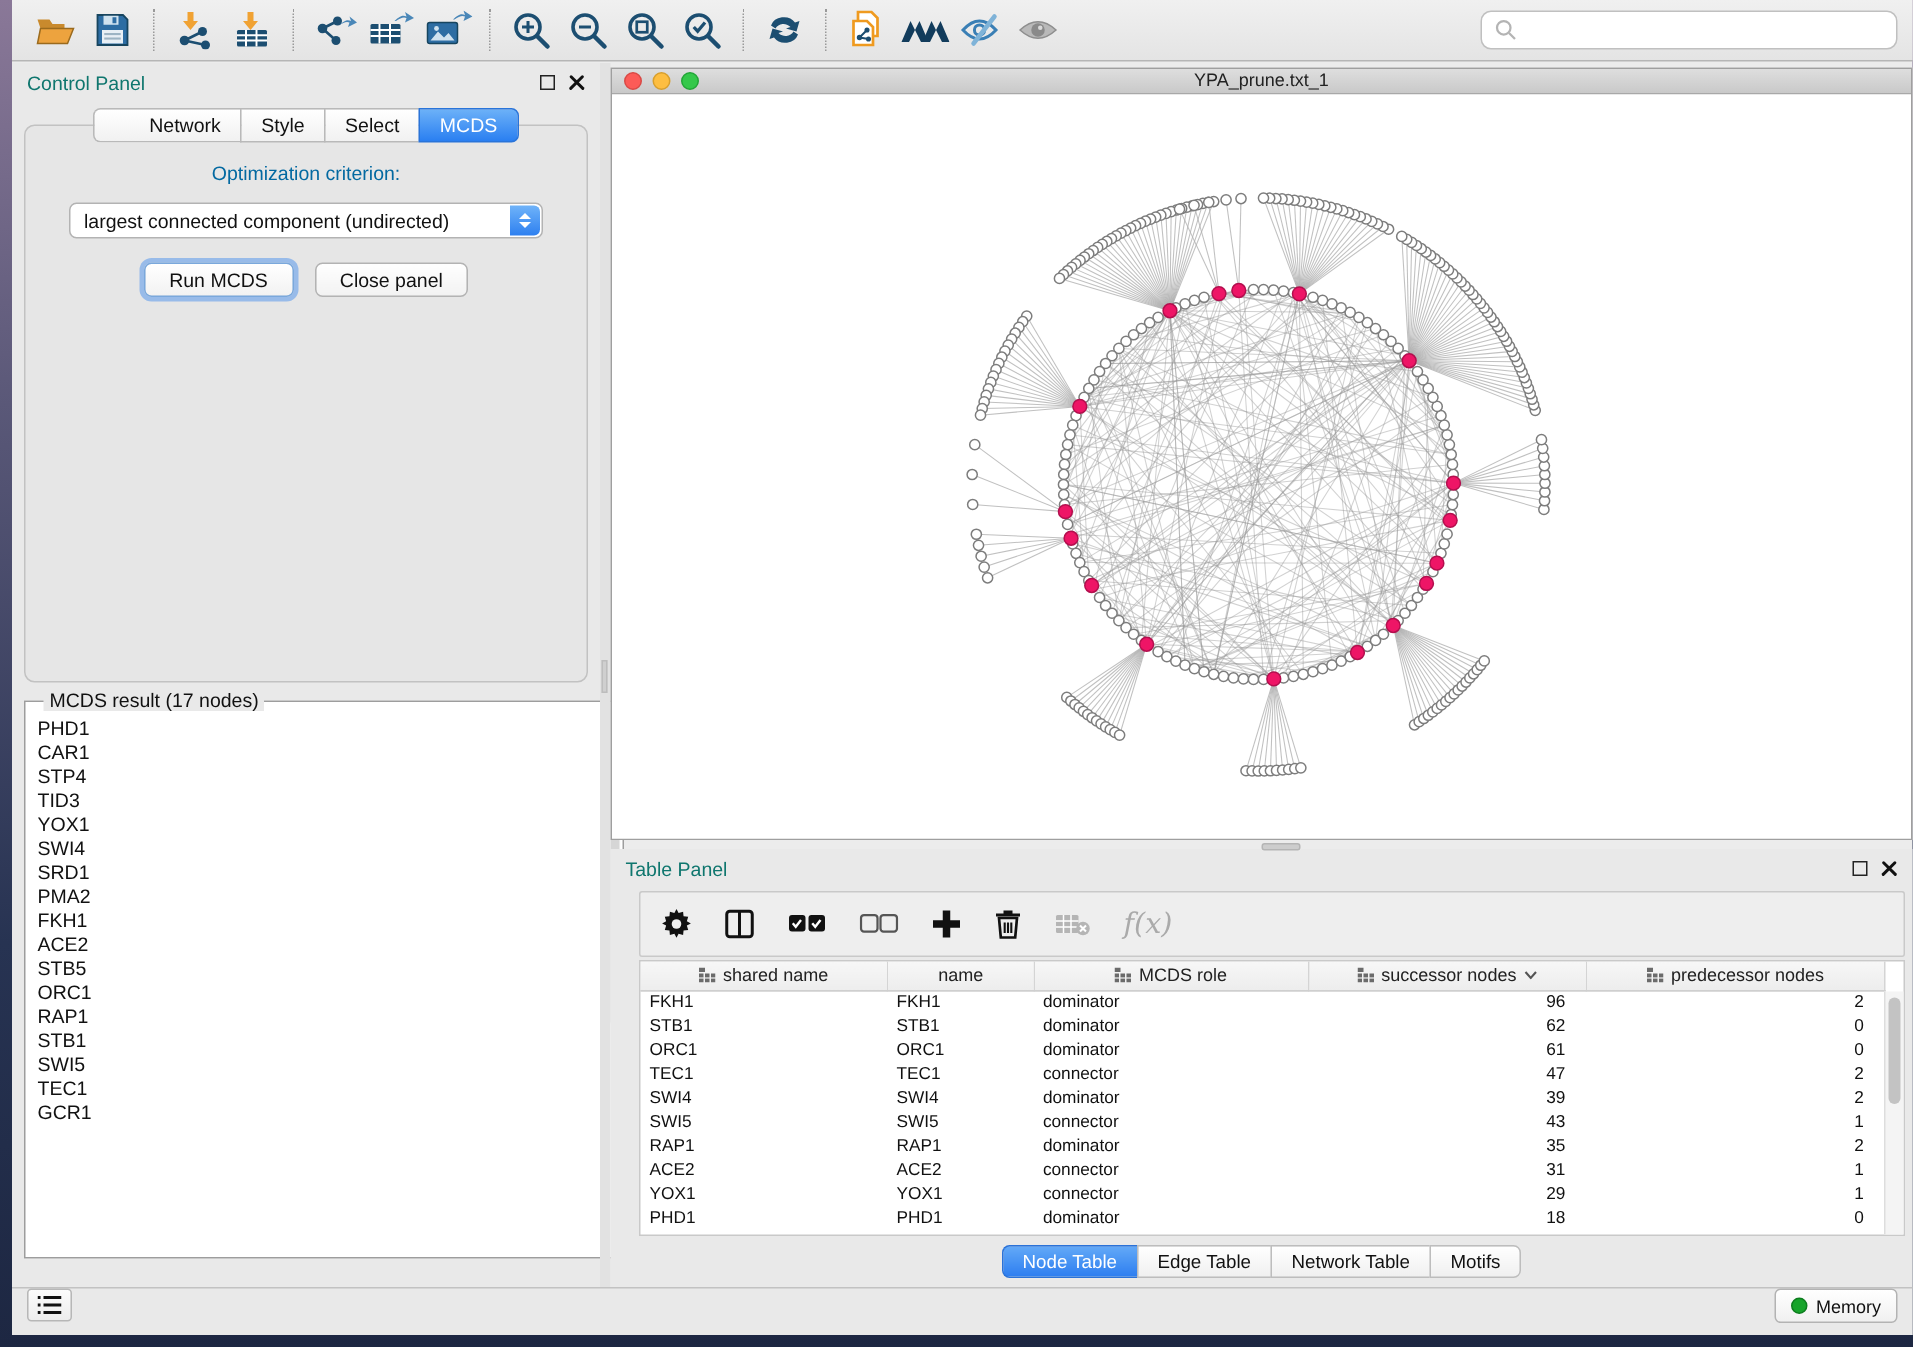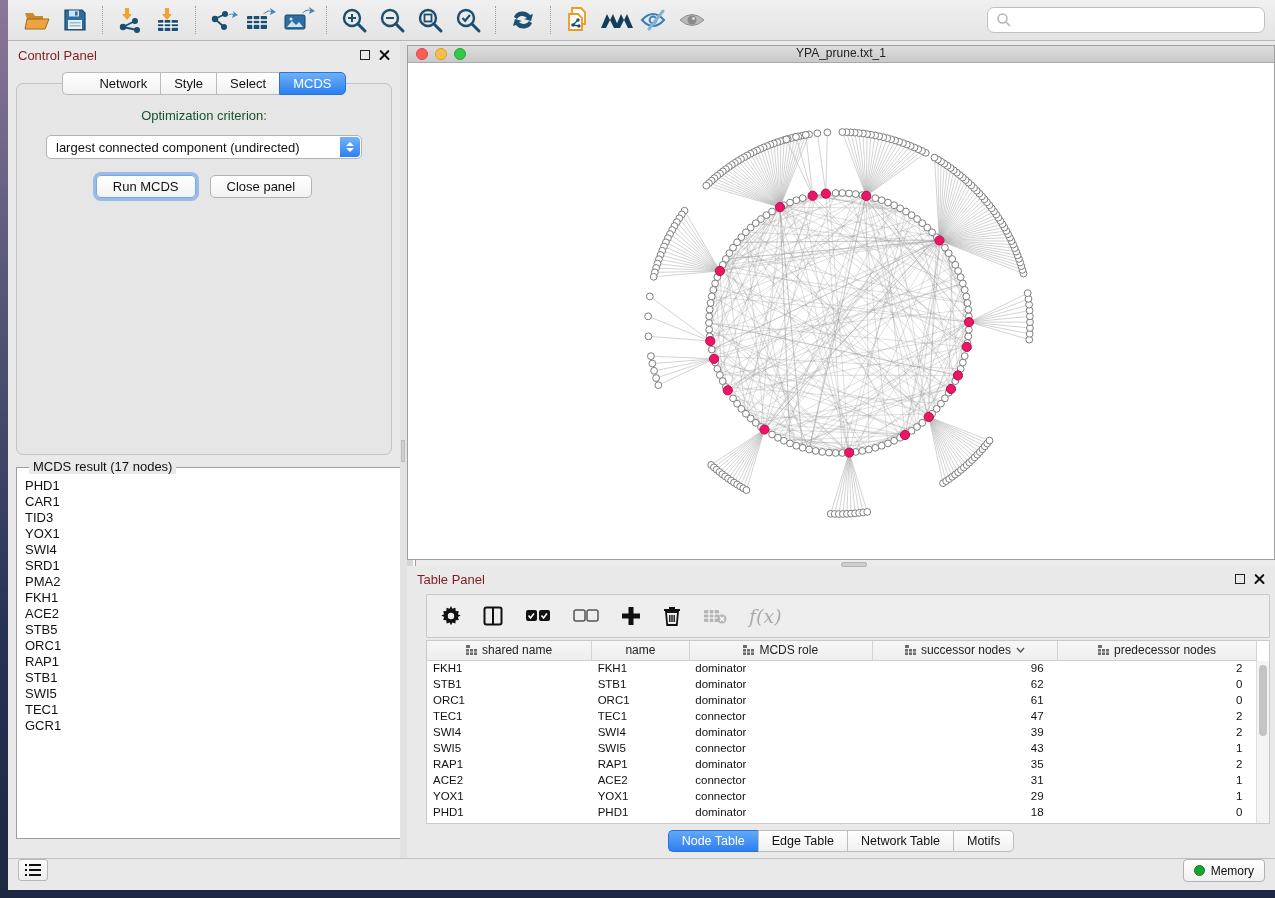--- a/index.html
+++ b/index.html
@@ -10,33 +10,33 @@
   
   .toolbar { position:absolute; left:0; top:0; right:0; height:41px; background:linear-gradient(#f0f0f0,#e4e4e4); border-bottom:1px solid #b6b6b6; display:flex; align-items:center; padding:0 10px; }
   .tbtn { width:34px; height:32px; display:flex; align-items:center; justify-content:center; margin:0 2px; border-radius:4px; }
   .tbtn svg { display:block; }
   .tsep { width:1px; height:28px; margin:0 8px; border-left:1px dotted #9a9a9a; }
   .searchbox { margin-left:auto; width:278px; height:26px; background:#fff; border:1px solid #c0c0c0; border-radius:7px; display:flex; align-items:center; padding:0 8px; }
   .searchbox svg { opacity:.55; }
 
   
   .cpanel { position:absolute; left:0; top:42px; width:392px; bottom:32px; background:#e9e9e9; }
-  .panel-head { position:relative; height:26px; display:flex; align-items:center; padding:0 10px; font-size:13px; color:#7f1d1d; }
+  .panel-head { position:relative; height:26px; display:flex; align-items:center; padding:0 10px; font-size:13px; color:#0f766e; }
   .panel-head .hicons { margin-left:auto; display:flex; gap:9px; align-items:center; }
   .float-ico { width:10px; height:10px; border:1.6px solid #222; }
   .close-ico { width:11px; height:11px; position:relative; }
   .close-ico:before,.close-ico:after { content:""; position:absolute; left:-1px; right:-1px; top:4.5px; height:2.4px; background:#111; border-radius:1px; }
   .close-ico:before { transform:rotate(45deg);} .close-ico:after { transform:rotate(-45deg);}
   .cp-tabs { position:absolute; left:0; right:0; top:30px; display:flex; justify-content:center; z-index:3; }
   .cp-tab { font-size:13px; padding:3px 13px; background:linear-gradient(#ffffff,#f1f1f1); border:1px solid #b9b9b9; border-right:none; color:#111; }
   .cp-tab:first-child { border-radius:5px 0 0 5px;padding-left:36px; }
   .cp-tab:last-child { border-right:1px solid #b9b9b9; border-radius:0 5px 5px 0; }
   .cp-tab.active { background:linear-gradient(#6cb1f8,#2a7ff1); color:#fff; border-color:#2a74d9; }
   .cp-body { position:absolute; left:8px; right:8px; top:41px; height:372px; background:#e6e6e6; border:1px solid #c2c2c2; border-radius:7px; }
-  .opt-label { text-align:center; margin-top:24px; font-size:13px; color:#14532d; }
+  .opt-label { text-align:center; margin-top:24px; font-size:13px; color:#0369a1; }
   .opt-select { margin:12px auto 0; width:316px; height:24px; background:#fff; border:1px solid #b3b3b3; border-radius:5px; display:flex; align-items:center; font-size:13px; color:#111; padding-left:9px; position:relative; }
   .opt-stepper { position:absolute; right:1px; top:1px; bottom:1px; width:20px; border-radius:0 4px 4px 0; background:linear-gradient(#6fb3f9,#2e80f0); display:flex; flex-direction:column; align-items:center; justify-content:center; gap:2px; }
   .chev { width:0; height:0; border-left:4px solid transparent; border-right:4px solid transparent; }
   .chev.up { border-bottom:4px solid #fff; } .chev.down { border-top:4px solid #fff; }
   .btn-row { display:flex; justify-content:center; gap:14px; margin-top:16px; }
   .mac-btn { font-size:13px; color:#111; background:linear-gradient(#ffffff,#f2f2f2); border:1px solid #b3b3b3; border-radius:5px; padding:3px 16px; }
   .mac-btn.focused { box-shadow:0 0 0 3px rgba(110,165,235,.65); border-color:#7aa8dc; }
   .result-box { position:absolute; left:8px; top:425px; width:400px; height:372px; border:1px solid #9d9d9d; background:#fff; }
   .result-title { position:absolute; left:12px; top:-9px; background:#e9e9e9; padding:0 4px; font-size:13px; color:#111; }
   .result-list { position:absolute; inset:4px 10px 2px 4px; overflow:hidden; font-size:13px; line-height:16px; color:#111; padding:6px 2px 0 4px; }
@@ -255,20 +255,21 @@
       <div class="btn-row">
         <button class="mac-btn focused">Run MCDS</button>
         <button class="mac-btn">Close panel</button>
       </div>
     </div>
     <div class="result-box">
       <span class="result-title">MCDS result (17 nodes)</span>
       <div class="result-list" id="result-list">
           <div>PHD1</div>
           <div>CAR1</div>
+          <div>STP4</div>
           <div>TID3</div>
           <div>YOX1</div>
           <div>SWI4</div>
           <div>SRD1</div>
           <div>PMA2</div>
           <div>FKH1</div>
           <div>ACE2</div>
           <div>STB5</div>
           <div>ORC1</div>
           <div>RAP1</div>

